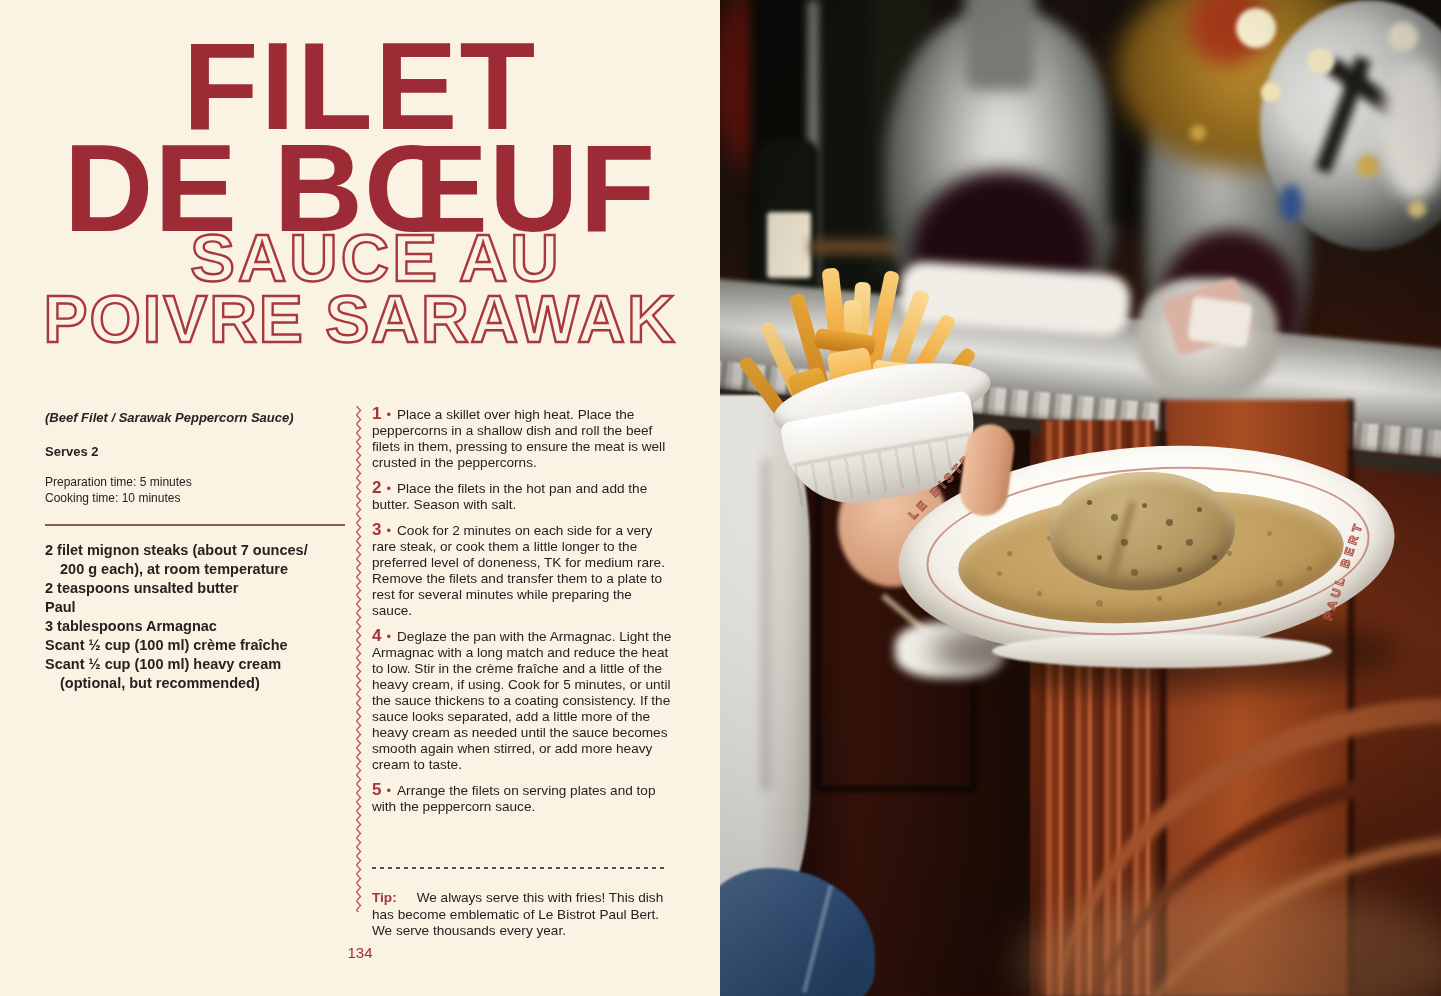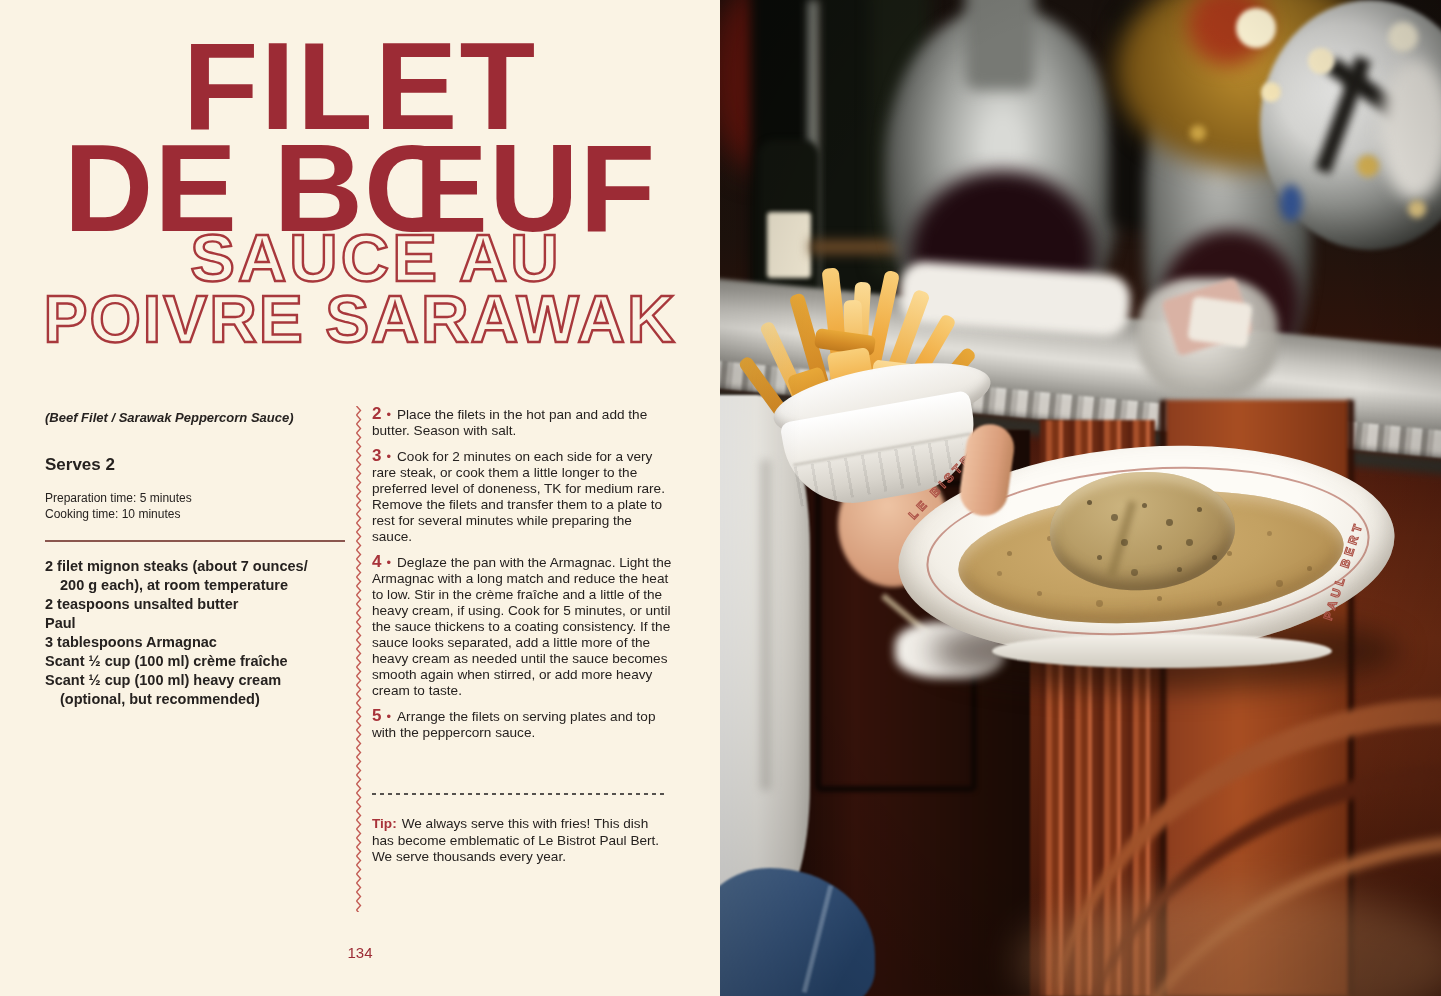--- a/index.html
+++ b/index.html
@@ -11,33 +11,33 @@
               font-weight:bold;line-height:1;white-space:nowrap;}
   #t1{top:24px;font-size:124px;letter-spacing:2px;}
   #t2{top:126px;font-size:124px;letter-spacing:1px;}
   .title-outline{position:absolute;left:0;width:720px;text-align:center;font-weight:bold;
               white-space:nowrap;color:#9C2B35;-webkit-text-fill-color:transparent;
               -webkit-text-stroke:2.4px #A8383C;line-height:1;}
   #s1{top:224px;font-size:67px;letter-spacing:3px;padding-left:16px;}
   #s2{top:286px;font-size:66px;letter-spacing:2px;}
   .col-left{position:absolute;left:45px;top:410px;width:302px;color:#262220;}
   .alt-title{font-size:13px;font-weight:bold;font-style:italic;}
-  .serves{font-size:17px;font-weight:bold;margin-top:30px;}
+  .serves{font-size:13px;font-weight:bold;margin-top:19px;}
   .times{font-size:12px;margin-top:15px;line-height:16px;}
   .rule{margin-top:18px;height:2px;background:#8A564E;width:300px;}
   .ingredients{margin-top:15px;font-size:14.5px;font-weight:bold;line-height:19px;}
   .ing.indent{padding-left:15px;}
   .col-right{position:absolute;left:372px;top:406px;width:300px;color:#262220;}
   .step{margin:0 0 9px 0;font-size:13.6px;line-height:16px;}
   .step .n{font-size:17px;font-weight:bold;color:#A8333A;margin-right:5px;}
   .step .b{color:#A8333A;margin-right:6px;font-size:13px;}
   .dash-divider{margin-top:52px;height:2px;width:296px;
      background:repeating-linear-gradient(90deg,#55514E 0 4px,transparent 4px 8px);}
   .tip{margin-top:21px;font-size:13.6px;line-height:16.5px;}
-  .tip .tl{color:#A8333A;font-weight:bold;margin-right:5px;}
+  .tip .tl{color:#A8333A;font-weight:bold;margin-right:20px;}
   .zigzag{position:absolute;left:354px;top:406px;}
   .page-num{position:absolute;left:330px;top:944px;width:60px;text-align:center;
             color:#9C2B35;font-size:15px;}
   
   .photo{position:absolute;left:720px;top:0;width:721px;height:996px;overflow:hidden;
          background:#1a100b;}
   .photo *{position:absolute;}
   .ph-base{left:0;top:0;width:721px;height:996px;
      background:linear-gradient(180deg,#17100c 0%,#20130d 24%,#2e130a 34%,#47180c 44%,
        #5e2410 54%,#6e2c13 64%,#632610 76%,#4f1d0c 88%,#3a1408 100%);}
@@ -86,20 +86,21 @@
     <svg class="zigzag" width="9" height="506" viewBox="0 0 9 506">
       <defs>
         <pattern id="zz" width="9" height="9" patternUnits="userSpaceOnUse">
           <path d="M2.5 0 L6.5 4.5 L2.5 9" fill="none" stroke="#C25B54" stroke-width="1.4"></path>
         </pattern>
       </defs>
       <rect width="9" height="506" fill="url(#zz)"></rect>
     </svg>
 
     <div class="col-right">
+      <p class="step"><span class="n">1</span><span class="b">•</span><span class="t">Place a skillet over high heat. Place the peppercorns in a shallow dish and roll the beef filets in them, pressing to ensure the meat is well crusted in the peppercorns.</span></p>
       <p class="step"><span class="n">2</span><span class="b">•</span><span class="t">Place the filets in the hot pan and add the butter. Season with salt.</span></p>
       <p class="step"><span class="n">3</span><span class="b">•</span><span class="t">Cook for 2 minutes on each side for a very rare steak, or cook them a little longer to the preferred level of doneness, TK for medium rare. Remove the filets and transfer them to a plate to rest for several minutes while preparing the sauce.</span></p>
       <p class="step"><span class="n">4</span><span class="b">•</span><span class="t">Deglaze the pan with the Armagnac. Light the Armagnac with a long match and reduce the heat to low. Stir in the crème fraîche and a little of the heavy cream, if using. Cook for 5 minutes, or until the sauce thickens to a coating consistency. If the sauce looks separated, add a little more of the heavy cream as needed until the sauce becomes smooth again when stirred, or add more heavy cream to taste.</span></p>
       <p class="step"><span class="n">5</span><span class="b">•</span><span class="t">Arrange the filets on serving plates and top with the peppercorn sauce.</span></p>
       <div class="dash-divider"></div>
       <p class="tip"><span class="tl">Tip:</span><span>We always serve this with fries! This dish has become emblematic of Le Bistrot Paul Bert. We serve thousands every year.</span></p>
     </div>
 
     <div class="page-num">134</div>
   </div>

